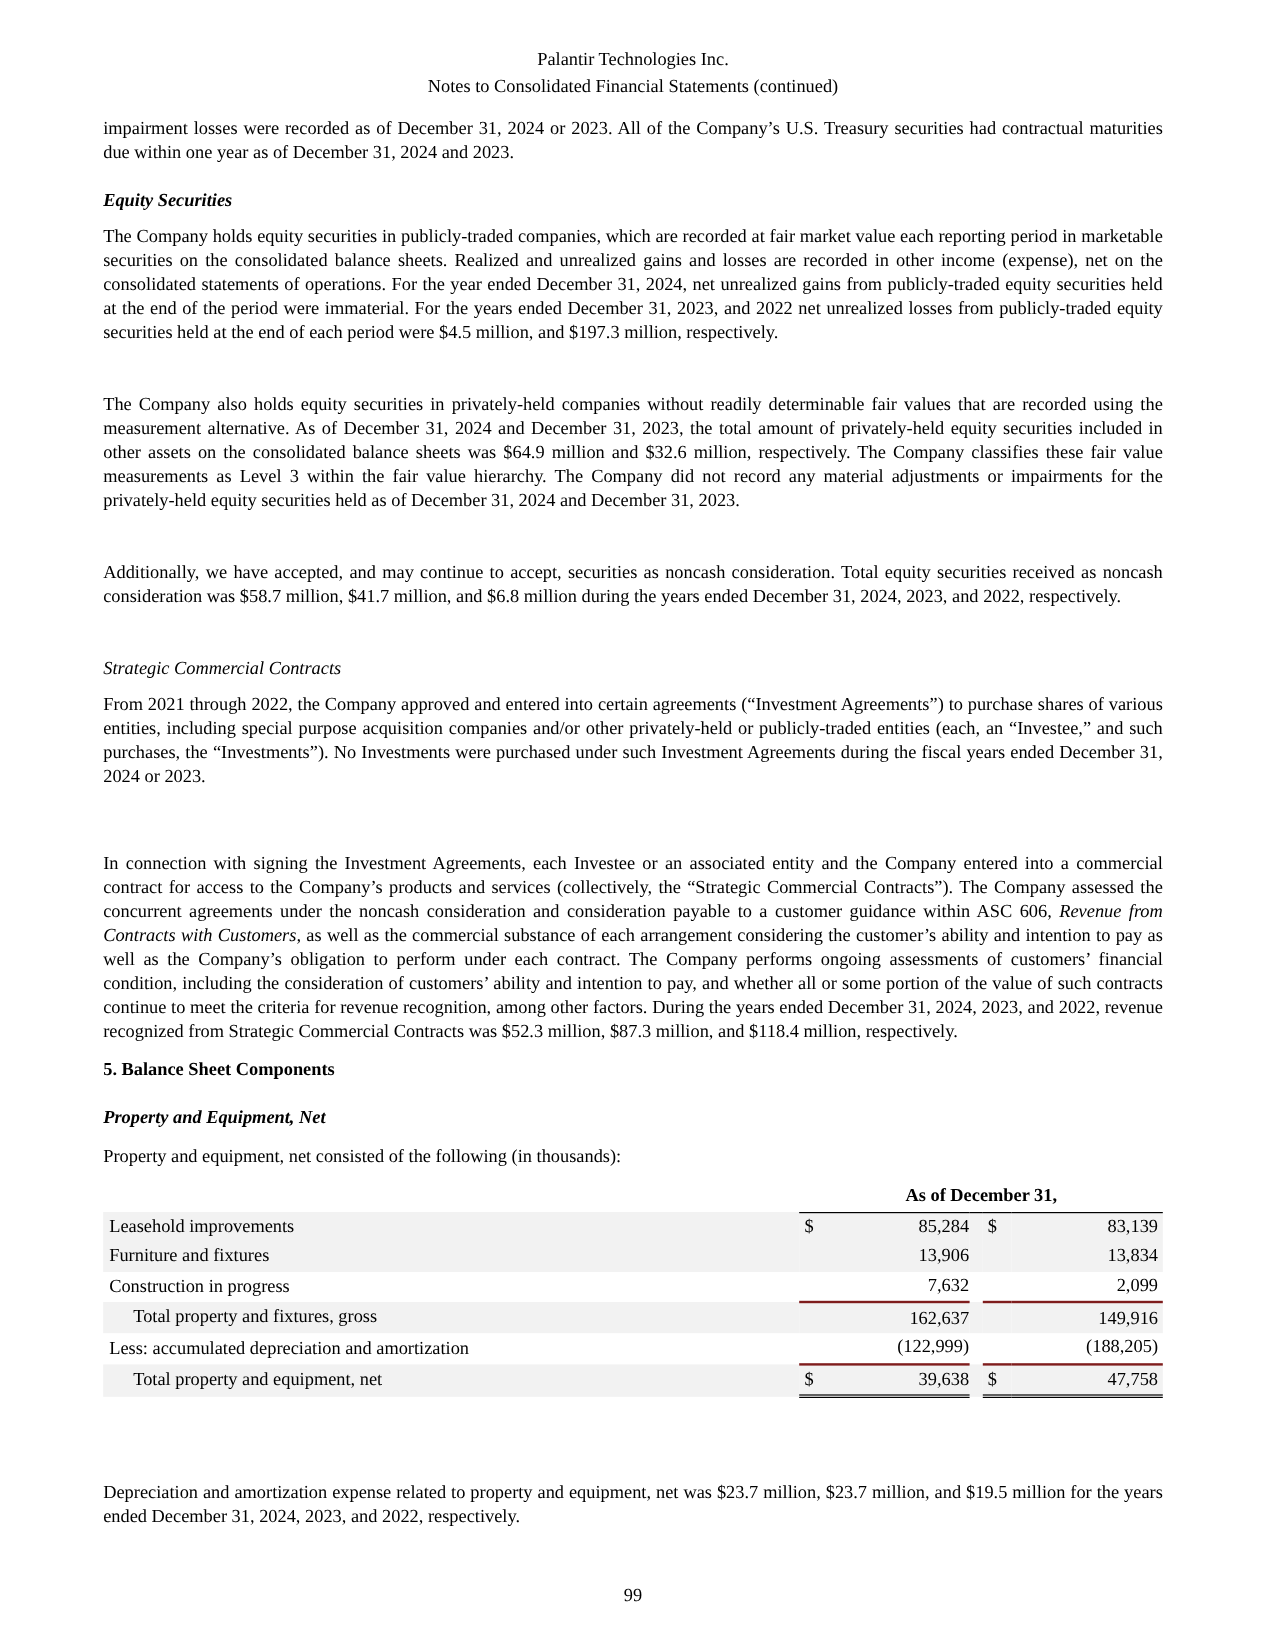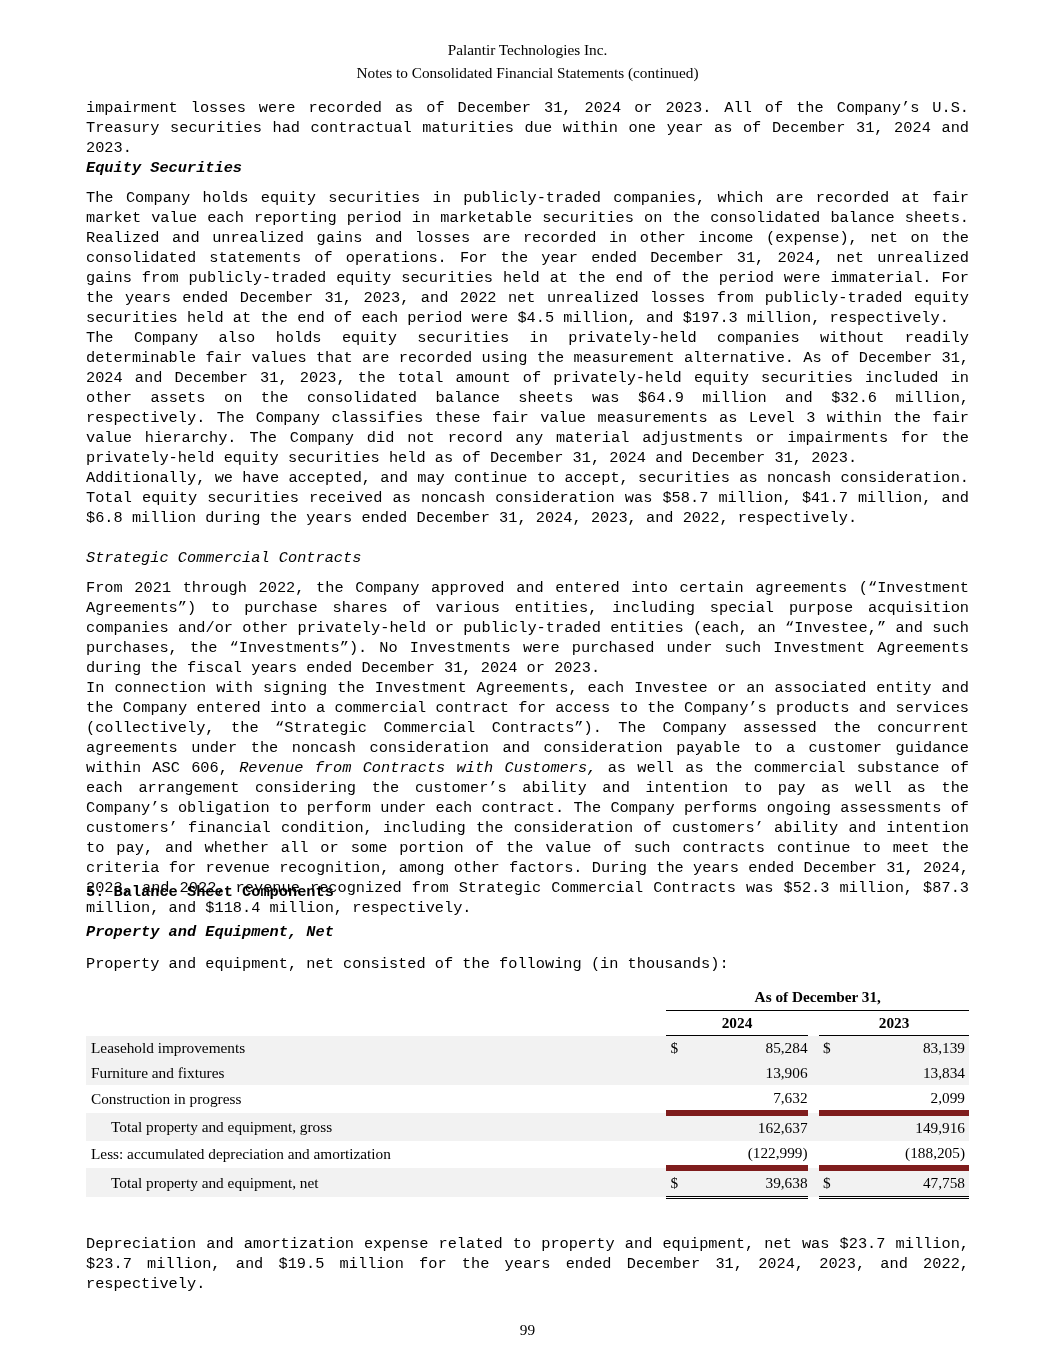--- a/index.html
+++ b/index.html
@@ -5,38 +5,38 @@
   html, body { margin: 0; padding: 0; background: #ffffff; }
   body {
     width: 1055px; height: 1365px; position: relative; overflow: hidden;
     font-family: "Liberation Serif", serif; color: #000; font-size: 15.3px;
   }
   .page { position: absolute; left: 86px; top: 0; width: 883px; }
   .hdr { text-align: center; line-height: 23px; }
   .hdr .l1 { position: absolute; top: 38px; left: 0; width: 883px; }
   .hdr .l2 { position: absolute; top: 61px; left: 0; width: 883px; }
   p { margin: 0; text-align: justify; line-height: 20px; }
-  .blk { position: absolute; left: 0; width: 883px; font-family: Liberation Mono, monospace; }
+  .blk { position: absolute; left: 0; width: 883px; }
   .bi { font-weight: bold; font-style: italic; }
   .it { font-style: italic; }
   .b { font-weight: bold; }
 
   table.pe { position: absolute; left: 0; top: 985px; width: 883px; border-collapse: collapse; }
   table.pe td { padding: 0; height: 24.6px; line-height: 24px; vertical-align: middle; white-space: nowrap; }
   table.pe tr.shade td { background: #f2f2f2; }
   td.lbl { padding-left: 5px !important; width: 560px; margin-top: 13px; }
   td.lbl.ind { padding-left: 25px !important; }
   td.gap { width: 7px; }
   td.cur { width: 20px; padding-left: 4px !important; }
   td.num { width: 120px; text-align: right; }
   td.numr { width: 125px; text-align: right; padding-right: 4px !important; }
   td.sp { width: 12px; }
   .hd-top { text-align: center; font-weight: bold; border-bottom: 1px solid #000; }
   .hd-yr { text-align: center; font-weight: bold; border-bottom: 1px solid #000; }
-  .ul { border-bottom: 6px solid #7f1d1d; }
+  .ul { border-bottom: 2px solid #7f1d1d; }
   .dul { border-bottom: 3px double #000; }
   .pgnum { position: absolute; top: 1321px; left: 0; width: 883px; text-align: center; }
 </style>
 </head>
 <body>
 
 <div class="page">
 
   <div class="hdr">
     <div class="l1">Palantir Technologies Inc.</div>
@@ -60,43 +60,36 @@
   <div class="blk" style="top:468px;">
     <p>Additionally, we have accepted, and may continue to accept, securities as noncash consideration. Total equity securities received as noncash consideration was $58.7 million, $41.7 million, and $6.8 million during the years ended December 31, 2024, 2023, and 2022, respectively.</p>
   </div>
 
   <div class="blk it" style="top:548px; line-height:20px;">Strategic Commercial Contracts</div>
 
   <div class="blk" style="top:578px;">
     <p>From 2021 through 2022, the Company approved and entered into certain agreements (“Investment Agreements”) to purchase shares of various entities, including special purpose acquisition companies and/or other privately-held or publicly-traded entities (each, an “Investee,” and such purchases, the “Investments”). No Investments were purchased under such Investment Agreements during the fiscal years ended December 31, 2024 or 2023.</p>
   </div>
 
-  <div class="blk" style="top:678px;">
+  <div class="blk" style="top:710px;">
     <p><span>In connection with signing the Investment Agreements, each Investee or an associated entity and the Company entered into a commercial contract for access to the Company’s products and services (collectively, the “Strategic Commercial Contracts”). The Company assessed the concurrent agreements under the noncash consideration and consideration payable to a customer guidance within ASC 606, </span><span class="it">Revenue from Contracts with Customers,</span><span> as well as the commercial substance of each arrangement considering the customer’s ability and intention to pay as well as the Company’s obligation to perform under each contract. The Company performs ongoing assessments of customers’ financial condition, including the consideration of customers’ ability and intention to pay, and whether all or some portion of the value of such contracts continue to meet the criteria for revenue recognition, among other factors. During the years ended December 31, 2024, 2023, and 2022, revenue recognized from Strategic Commercial Contracts was $52.3 million, $87.3 million, and $118.4 million, respectively.</span></p>
   </div>
 
   <div class="blk b" style="top:882px; line-height:20px;">5. Balance Sheet Components</div>
 
   <div class="blk bi" style="top:922px; line-height:20px;">Property and Equipment, Net</div>
 
   <div class="blk" style="top:954px; line-height:20px;">Property and equipment, net consisted of the following (in thousands):</div>
 
   <table class="pe">
     <tbody>
         <tr>
       <td class="lbl"></td>
       <td class="gap"></td>
       <td colspan="5" class="hd-top">As of December 31,</td>
-    </tr>
-    <tr>
-      <td class="lbl"></td>
-      <td class="gap"></td>
-      <td colspan="2" class="hd-yr">2024</td>
-      <td class="sp"></td>
-      <td colspan="2" class="hd-yr">2023</td>
     </tr>
 
     <tr class="shade">
       <td class="lbl">Leasehold improvements</td>
       <td class="gap"></td>
       <td class="cur">$</td>
       <td class="num">85,284</td>
       <td class="sp"></td>
       <td class="cur">$</td>
       <td class="numr">83,139</td>
@@ -113,21 +106,21 @@
     <tr>
       <td class="lbl">Construction in progress</td>
       <td class="gap"></td>
       <td class="cur ul"></td>
       <td class="num ul">7,632</td>
       <td class="sp"></td>
       <td class="cur ul"></td>
       <td class="numr ul">2,099</td>
     </tr>
     <tr class="shade">
-      <td class="lbl ind">Total property and equipment, gross</td>
+      <td class="lbl ind">Total property and fixtures, gross</td>
       <td class="gap"></td>
       <td class="cur"></td>
       <td class="num">162,637</td>
       <td class="sp"></td>
       <td class="cur"></td>
       <td class="numr">149,916</td>
     </tr>
     <tr>
       <td class="lbl">Less: accumulated depreciation and amortization</td>
       <td class="gap"></td>

